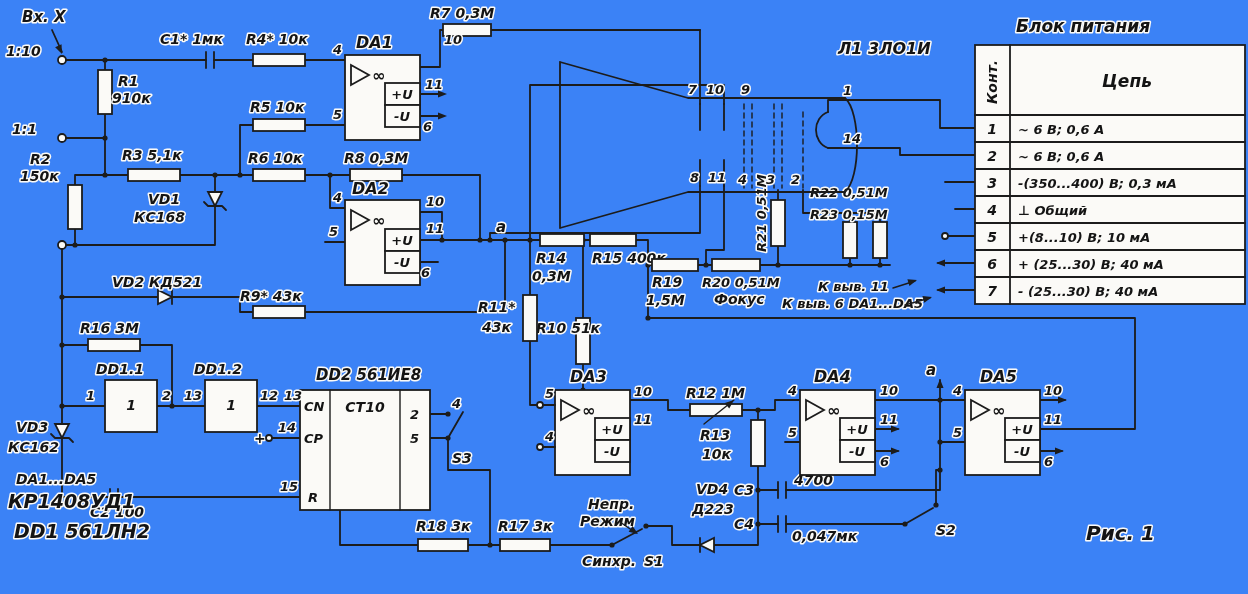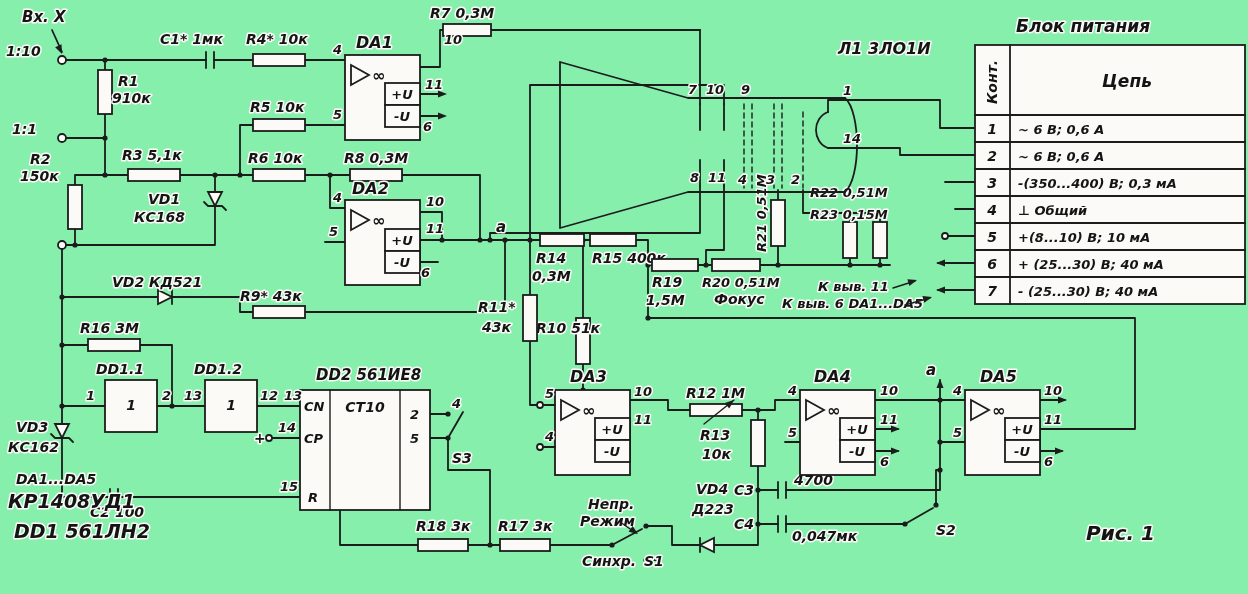--- a/index.html
+++ b/index.html
@@ -1,16 +1,16 @@
 <!DOCTYPE html>
 <html><head>
 <meta charset="utf-8">
 <style>
   html,body{margin:0;padding:0;background:#e8e6e0;}
-  #stage{position:relative;width:1248px;height:594px;background:#86efac;overflow:hidden;}
+  #stage{position:relative;width:1248px;height:594px;background:#3b82f6;overflow:hidden;}
   svg{display:block;}
   .w{stroke:#1c1c1c;stroke-width:1.8;fill:none;stroke-linecap:round;stroke-linejoin:round;}
   .thin{stroke-width:1.4;}
   .dash{stroke-dasharray:5 4;}
   .comp{fill:#fbfaf7;stroke:#1c1c1c;stroke-width:1.8;}
   .dot{fill:#1c1c1c;stroke:none;}
   .ah{fill:#1c1c1c;stroke:none;}
   .term{fill:#fbfaf7;stroke:#1c1c1c;stroke-width:1.8;}
   text{font-family:"DejaVu Sans",sans-serif;font-style:italic;font-weight:bold;fill:#141414;
        paint-order:stroke;stroke:#fbfaf7;stroke-width:3px;stroke-linejoin:round;}

